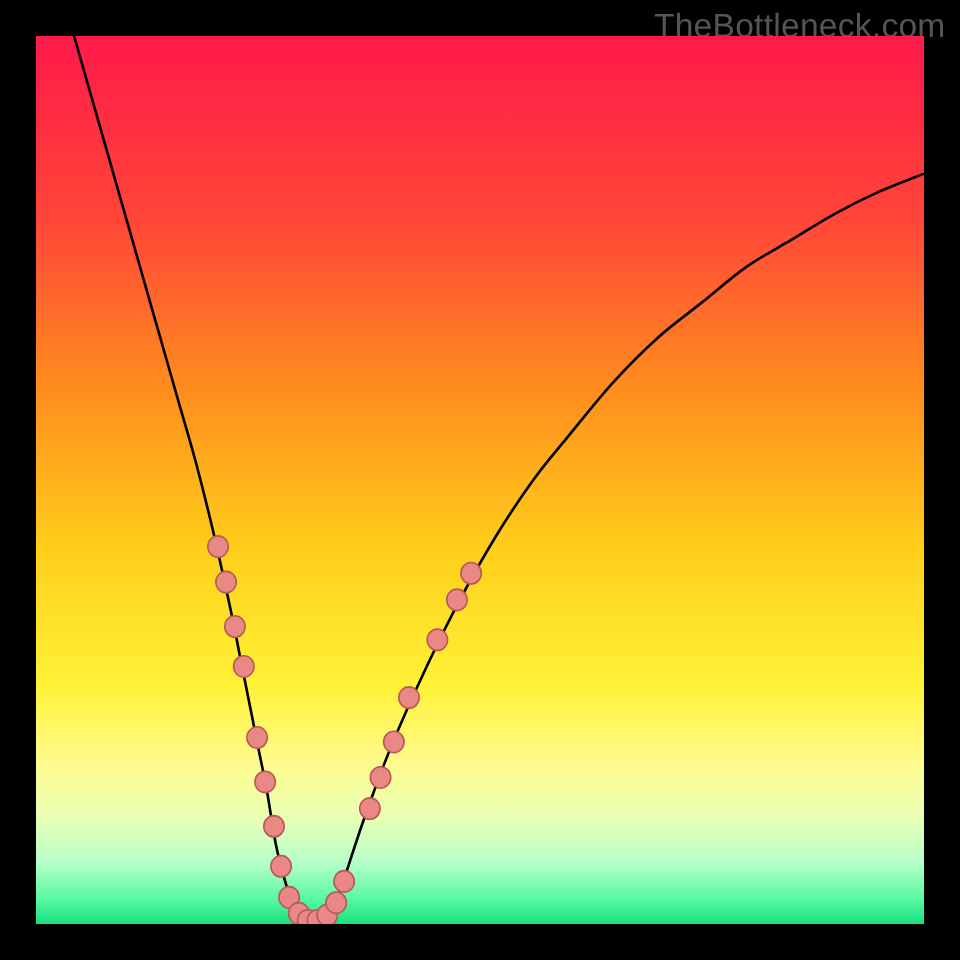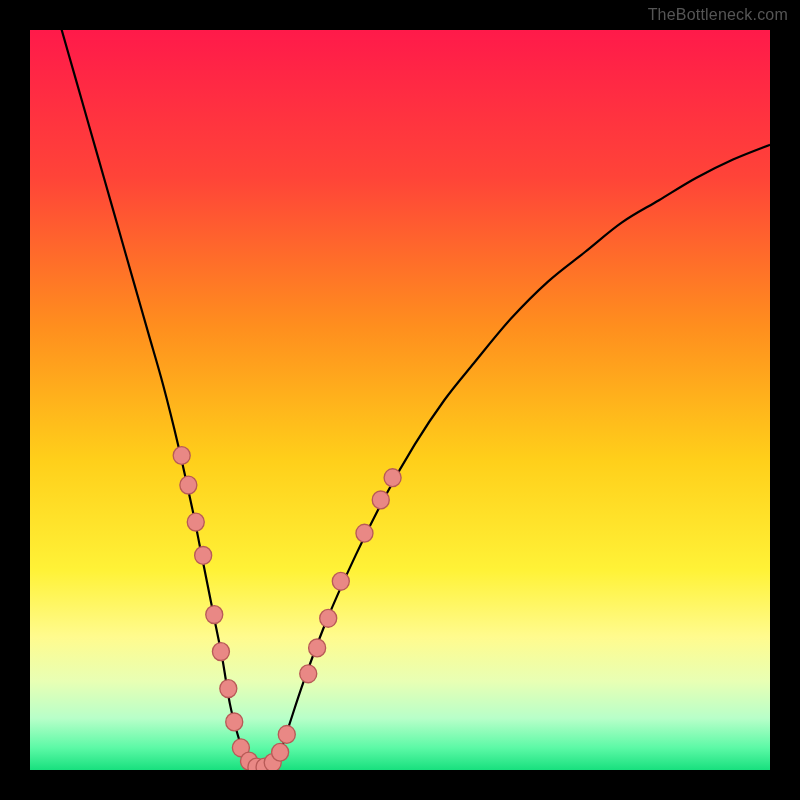--- a/index.html
+++ b/index.html
@@ -38,21 +38,21 @@
     left: 0;
     top: 0;
     width: 740px;
     height: 740px;
   }
   .watermark {
     position: absolute;
     top: 6px;
     right: 12px;
     color: #555;
-    font-size: 16px;
+    font-size: 28px;
     font-weight: 500;
     letter-spacing: 0.2px;
     user-select: none;
   }
 </style>
 </head>
 <body>
 
 <div class="frame">
 

